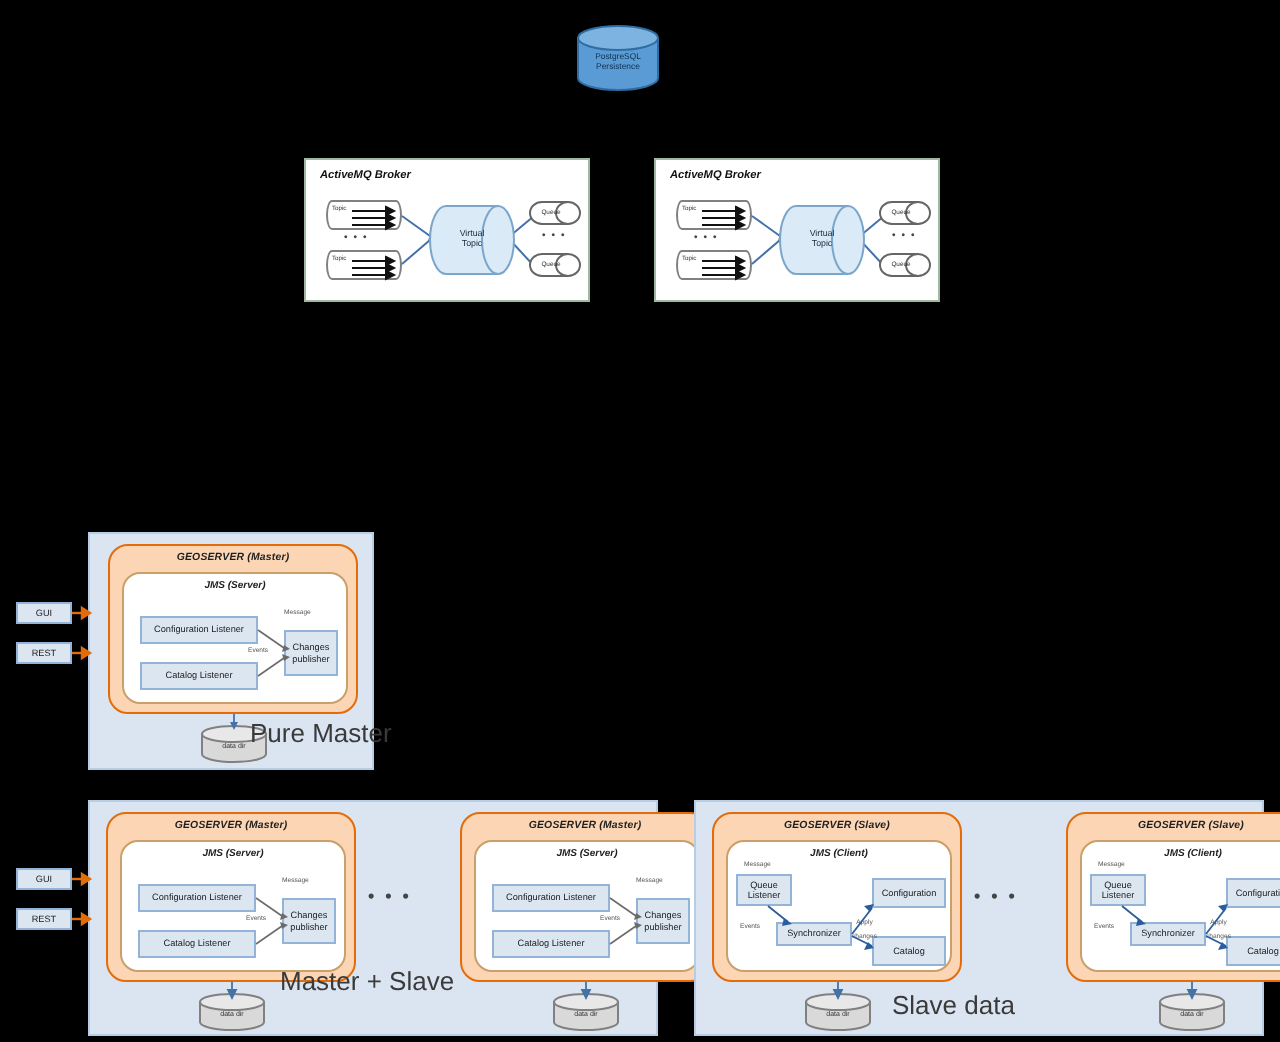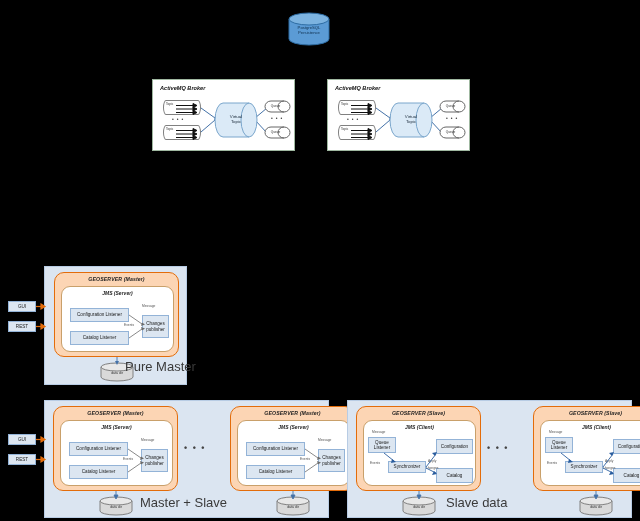--- a/index.html
+++ b/index.html
@@ -398,21 +398,21 @@
 
     <svg class="lines" width="285" height="118">
       <g stroke="#4472a8" stroke-width=".9" fill="#4472a8">
         <line x1="71" y1="90" x2="71" y2="96"></line>
           <polygon points="69,94 73,94 71,98"></polygon>
         <line x1="248" y1="90" x2="248" y2="96"></line>
           <polygon points="246,94 250,94 248,98"></polygon>
       </g>
     </svg>
 
-    <div class="section-label" style="left:95px; top:94px;">Master + Slave</div>
+    <div class="section-label" style="left:95px; top:82px;">Master + Slave</div>
   </div>
 
   <div class="io-box" style="left:8px; top:434px; width:28px; height:11px;">GUI</div>
   <div class="io-box" style="left:8px; top:454px; width:28px; height:11px;">REST</div>
   <svg class="lines abs" width="20" height="40" style="left:36px; top:431px;">
     <g stroke="#e36c0a" stroke-width="1.2" fill="#e36c0a">
       <line x1="0" y1="8.5" x2="5" y2="8.5"></line>
         <polygon points="5,6 9,8.5 5,11"></polygon>
       <line x1="0" y1="28.5" x2="5" y2="28.5"></line>
         <polygon points="5,26 9,28.5 5,31"></polygon>

